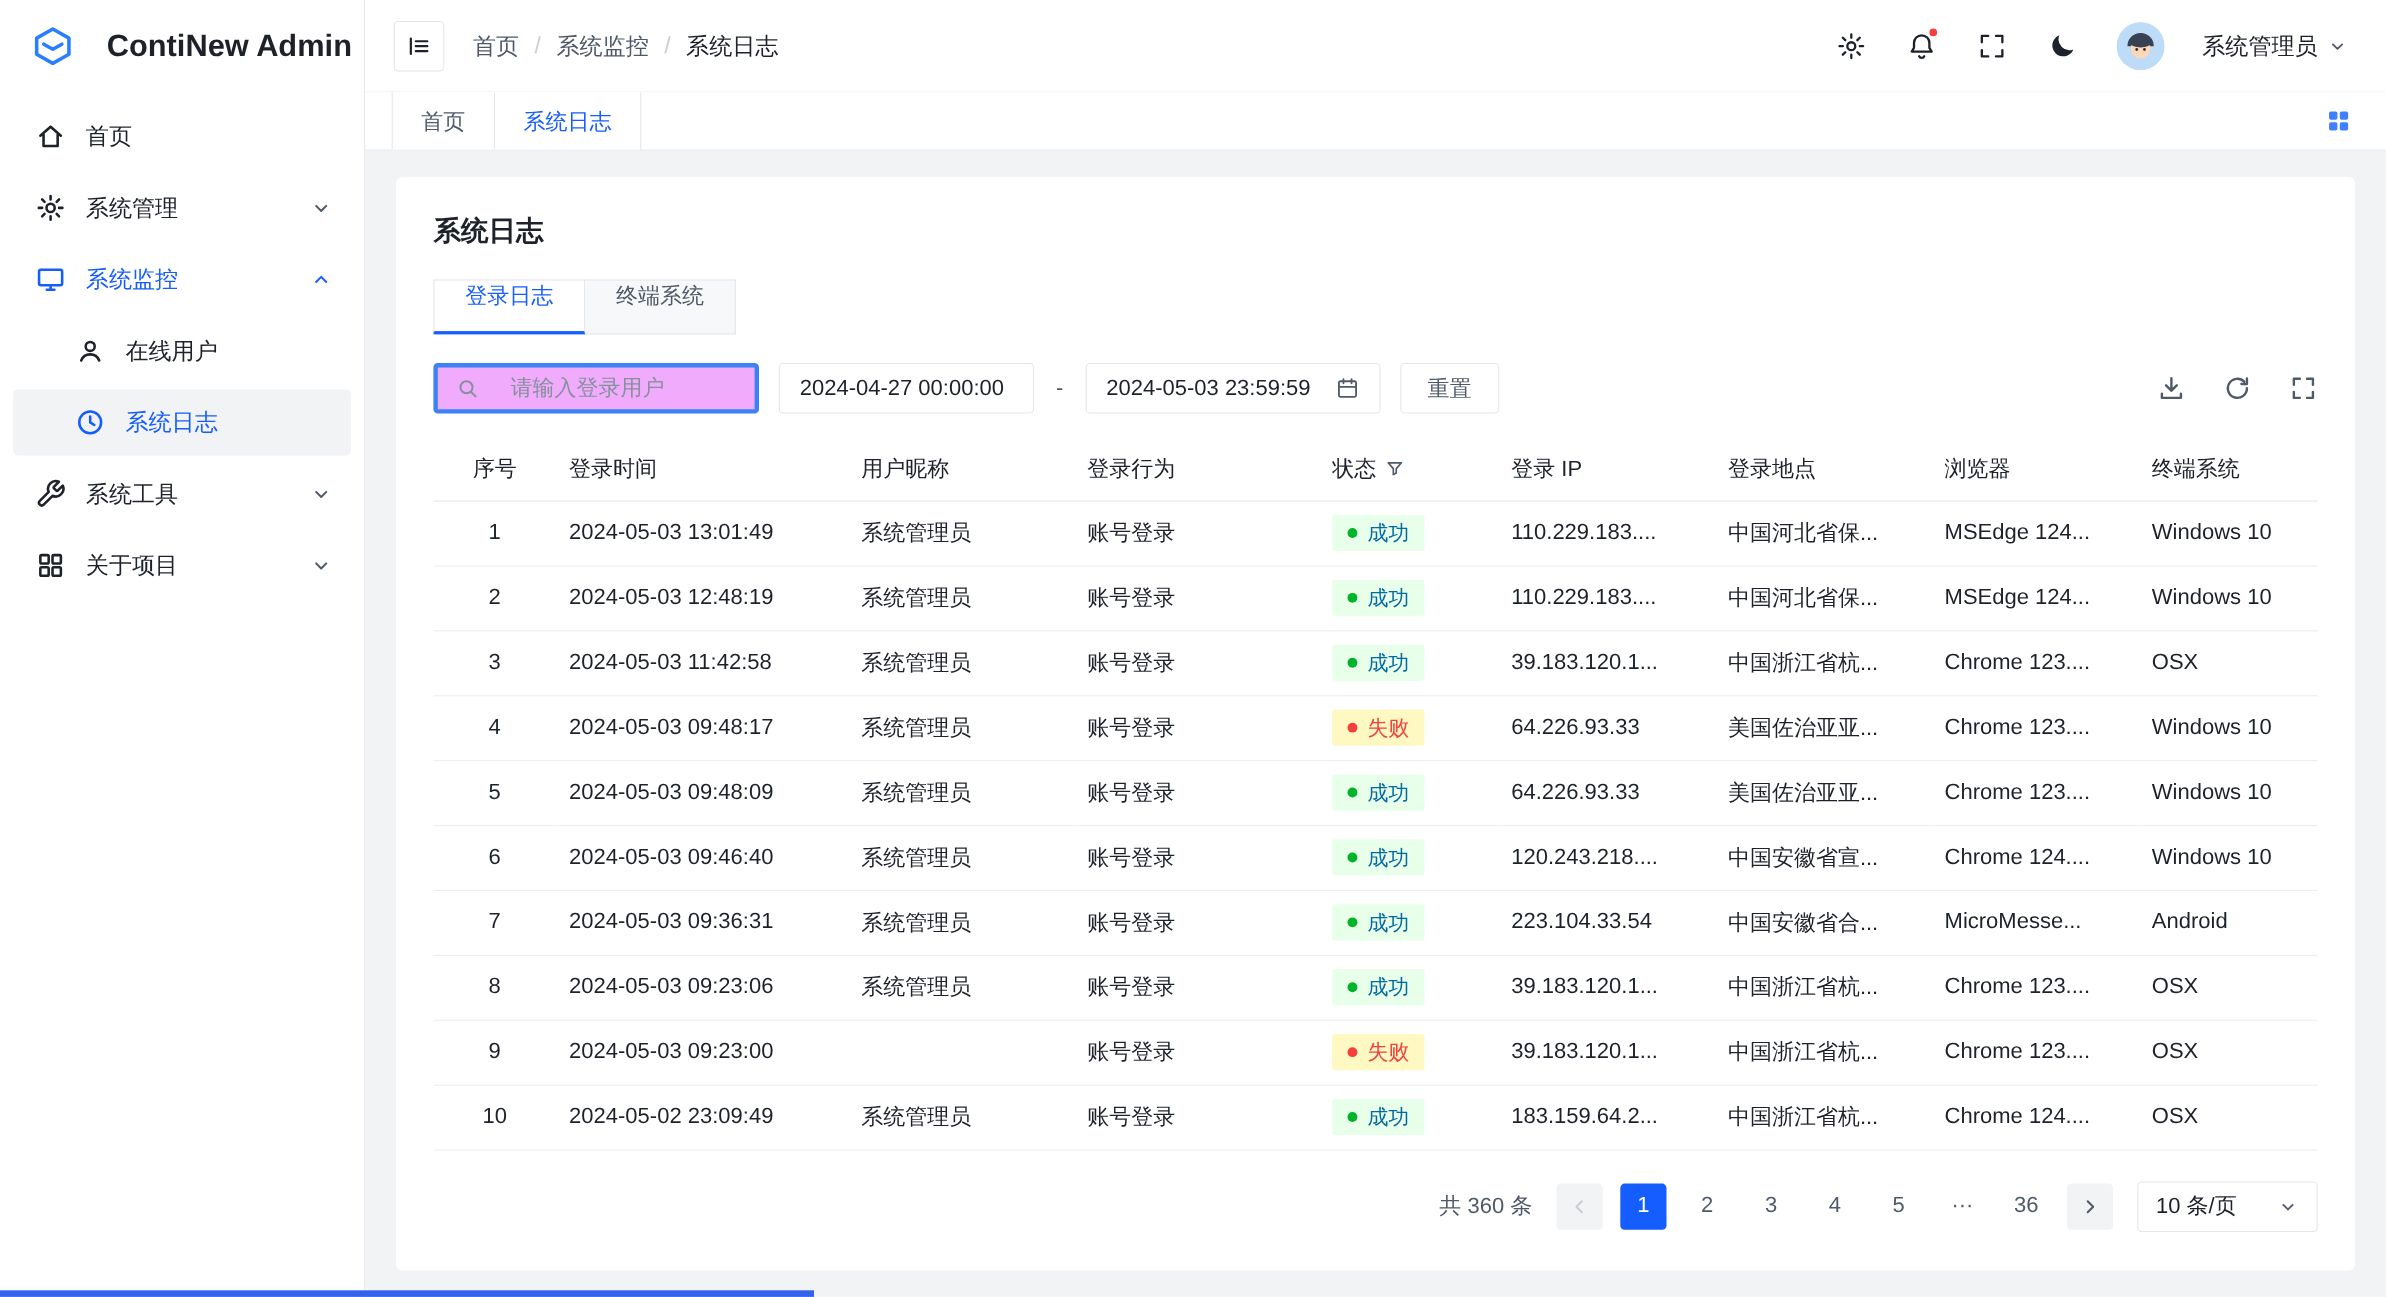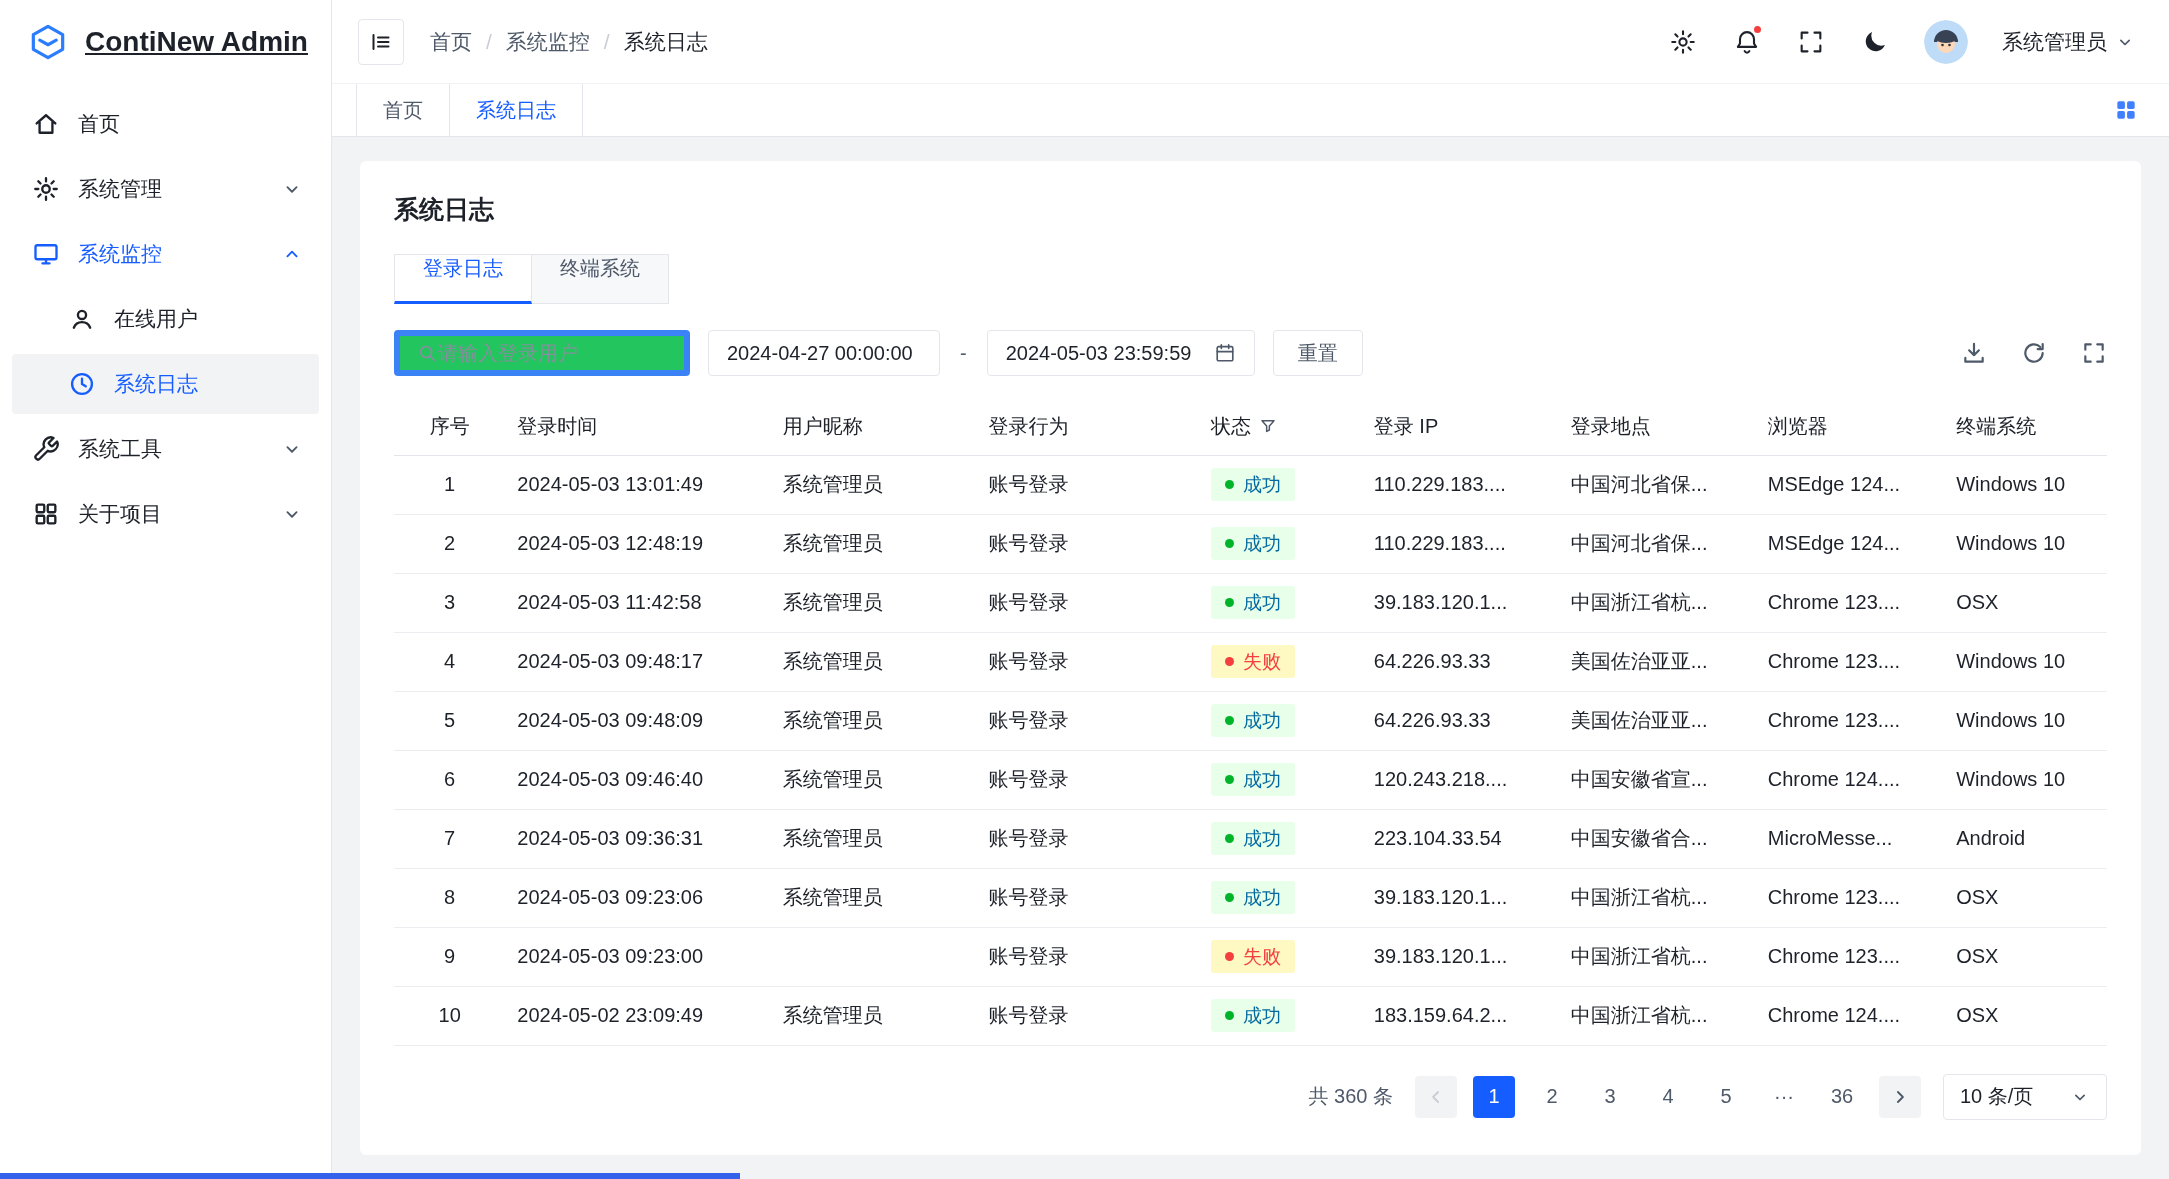--- a/index.html
+++ b/index.html
@@ -13,21 +13,21 @@
   }
   svg { display: block; }
   button { font-family: inherit; border: none; background: none; cursor: pointer; color: inherit; }
   input { font-family: inherit; border: none; outline: none; background: transparent; font-size: 20px; color: #1D2129; width: 100%; }
   input::placeholder { color: #86909C; }
 
   .app { display: flex; width: 2169px; height: 1179px; }
 
   
   .sidebar { width: 332px; flex: 0 0 332px; border-right: 1px solid #E5E6EB; background: #fff; }
-  .logo-row { height: 84px; display: flex; align-items: center; gap: 15px; padding: 0 26px; text-decoration: underline; }
+  .logo-row { height: 84px; display: flex; align-items: center; gap: 27px; padding: 0 26px; }
   .brand-title { font-size: 28px; font-weight: 700; color: #1D2129; white-space: nowrap; }
   .menu { padding: 10px 12px; }
   .menu-item {
     height: 60px; display: flex; align-items: center; gap: 18px;
     padding: 0 16px 0 20px; margin-bottom: 5px; border-radius: 4px;
     font-size: 21px; color: #1D2129; cursor: pointer;
   }
   .menu-item .mi-icon { width: 28px; height: 28px; flex: 0 0 28px; color: inherit; }
   .menu-item .chev { margin-left: auto; width: 22px; height: 22px; color: #4E5969; }
   .menu-item.blue { color: #165DFF; }
@@ -61,21 +61,21 @@
   .content { flex: 1; background: #F2F3F5; padding: 24px 28px; overflow: hidden; }
   .card { background: #fff; border-radius: 6px; height: 100%; padding: 28px 34px; }
   .page-title { font-size: 25px; font-weight: 600; color: #1D2129; margin: 4px 0 28px; }
 
   .log-tabs { display: flex; }
   .log-tab { height: 50px; display: flex; padding: 0 28px; font-size: 20px; border: 1px solid #E5E6EB; background: #F7F8FA; color: #4E5969; cursor: pointer; }
   .log-tab.active { background: #fff; color: #165DFF; border-bottom: 3px solid #165DFF; font-weight: 500; }
   .log-tab + .log-tab { border-left: none; }
 
   .toolbar { display: flex; align-items: center; gap: 18px; margin-top: 26px; }
-  .search-box { display: flex; align-items: center; gap: 0; width: 296px; height: 46px; border: 6px solid #3b82f6; border-radius: 4px; padding: 0 16px; background: #22c55e; }
+  .search-box { display: flex; align-items: center; gap: 28px; width: 296px; height: 46px; border: 4px solid #3b82f6; border-radius: 4px; padding: 0 16px; background: #f0abfc; }
   .search-box .si { width: 22px; height: 22px; color: #86909C; flex: 0 0 22px; }
   .date-box { height: 46px; border: 1px solid #E5E6EB; border-radius: 4px; display: flex; align-items: center; padding: 0 18px; background: #fff; }
   .date-box.start { width: 232px; }
   .date-box.end { width: 268px; }
   .date-box .ci { width: 22px; height: 22px; color: #4E5969; margin-left: auto; flex: 0 0 22px; }
   .date-sep { color: #4E5969; font-size: 20px; padding: 0 2px; }
   .reset-btn { height: 46px; padding: 0 24px; border: 1px solid #E5E6EB; border-radius: 4px; background: #fff; font-size: 20px; color: #4E5969; display: flex; align-items: center; }
   .toolbar-right { margin-left: auto; display: flex; align-items: center; gap: 34px; color: #4E5969; }
   .tool-icon { width: 26px; height: 26px; display: flex; align-items: center; justify-content: center; color: #4E5969; }
 

